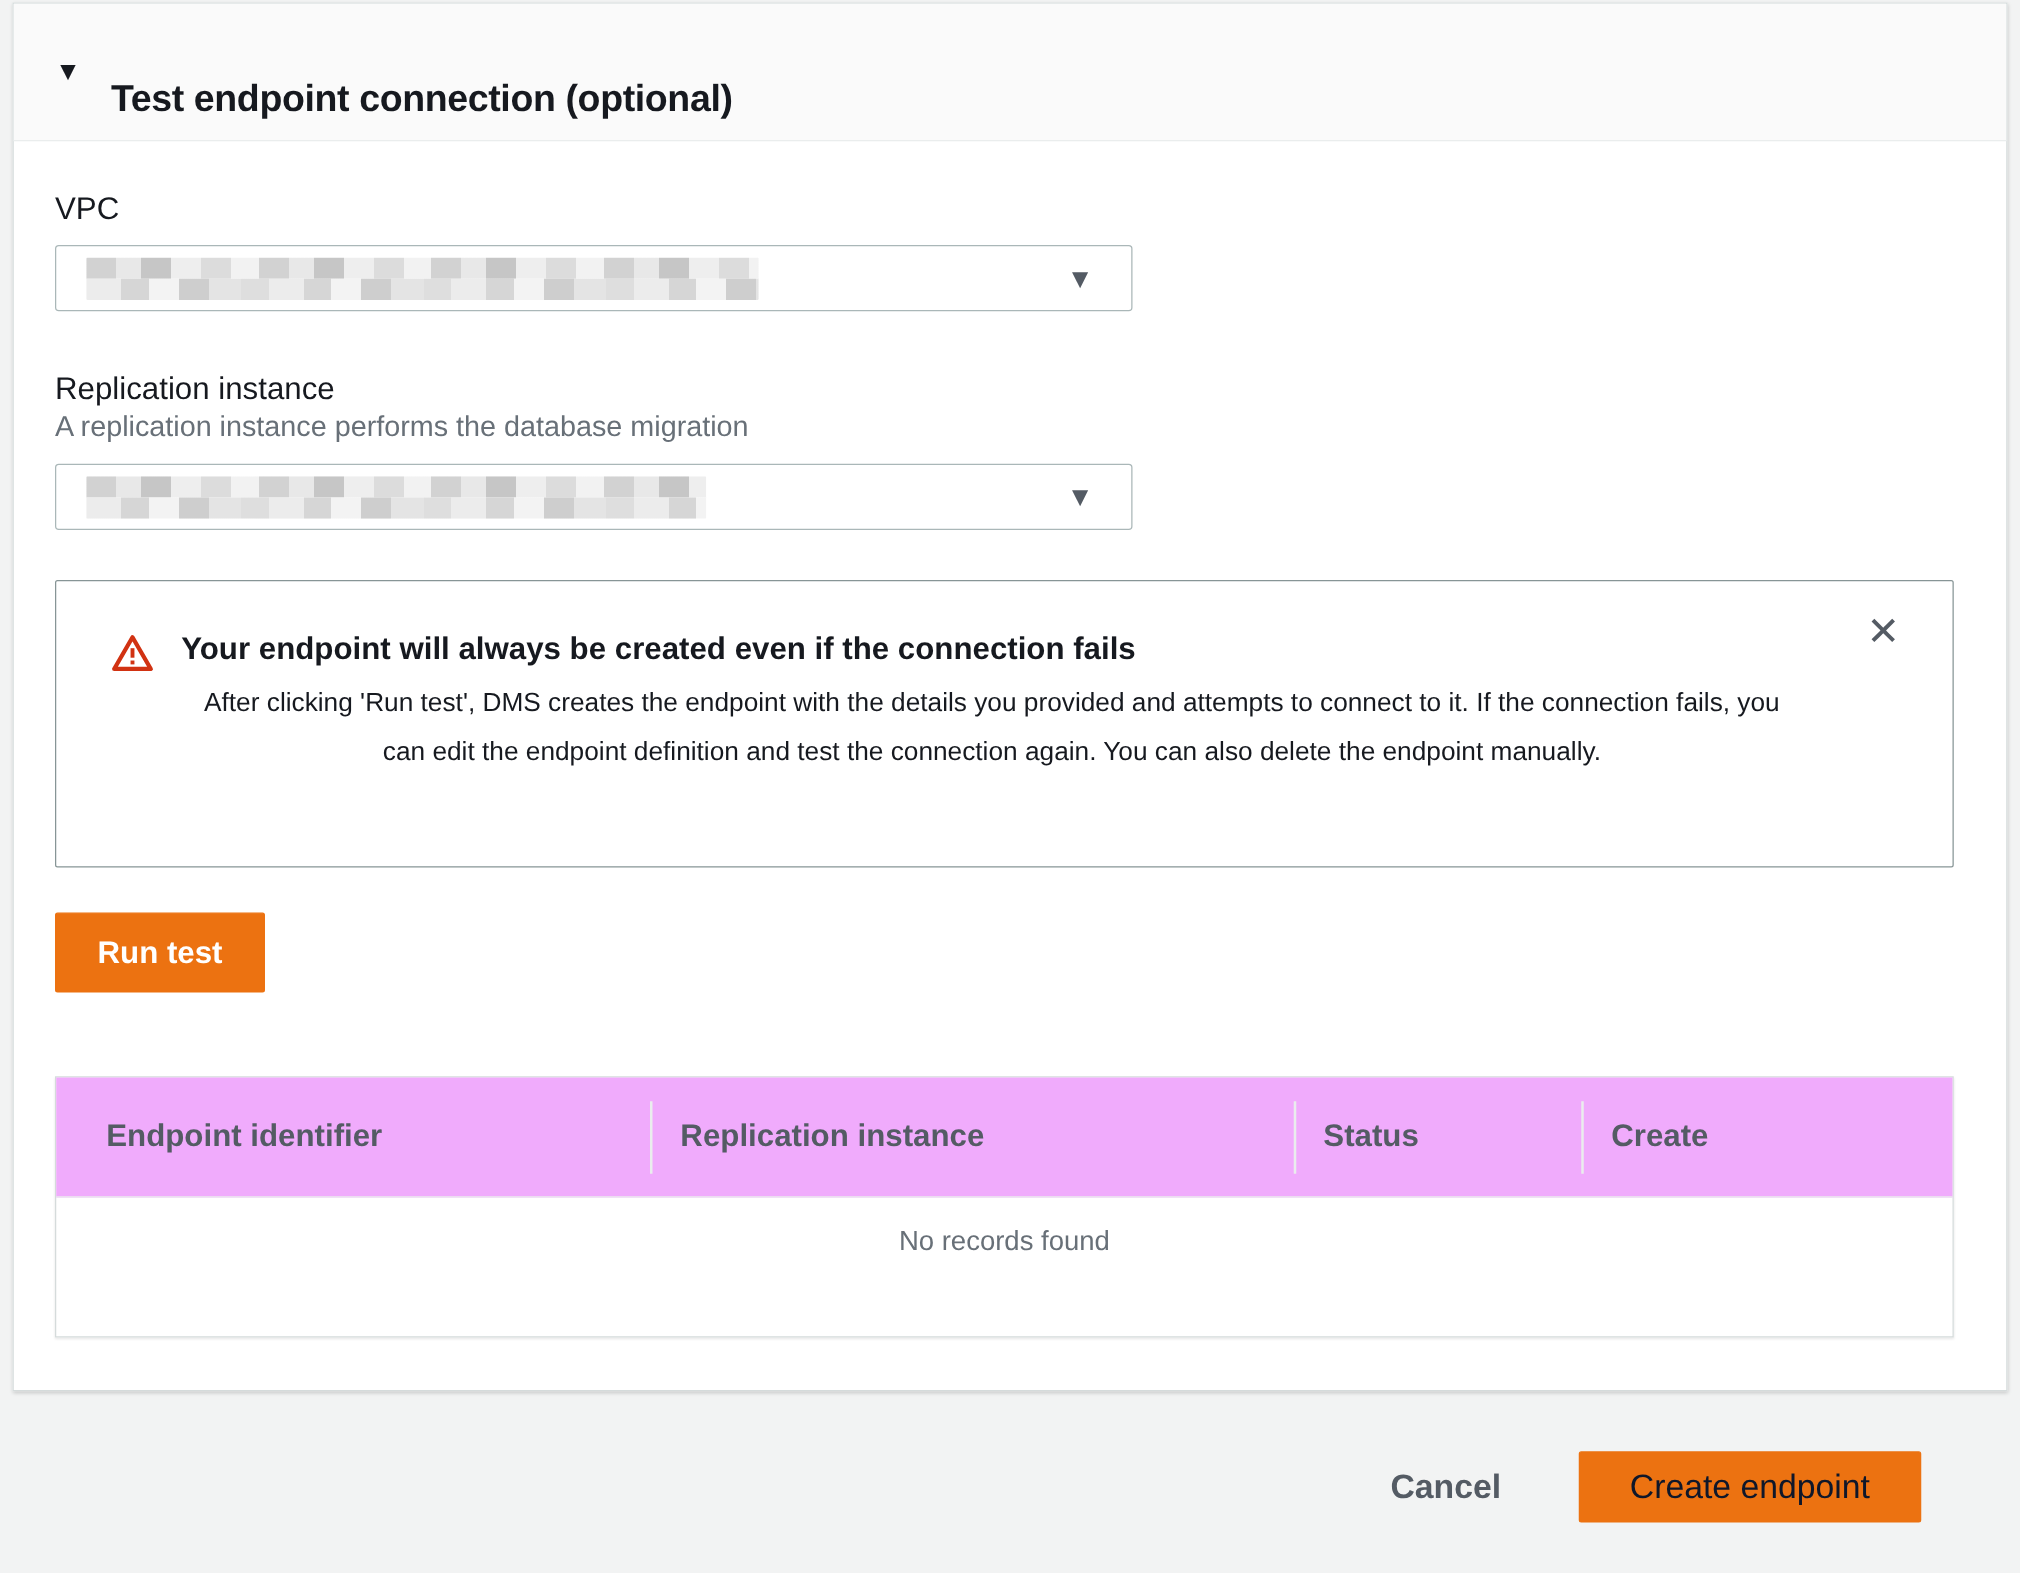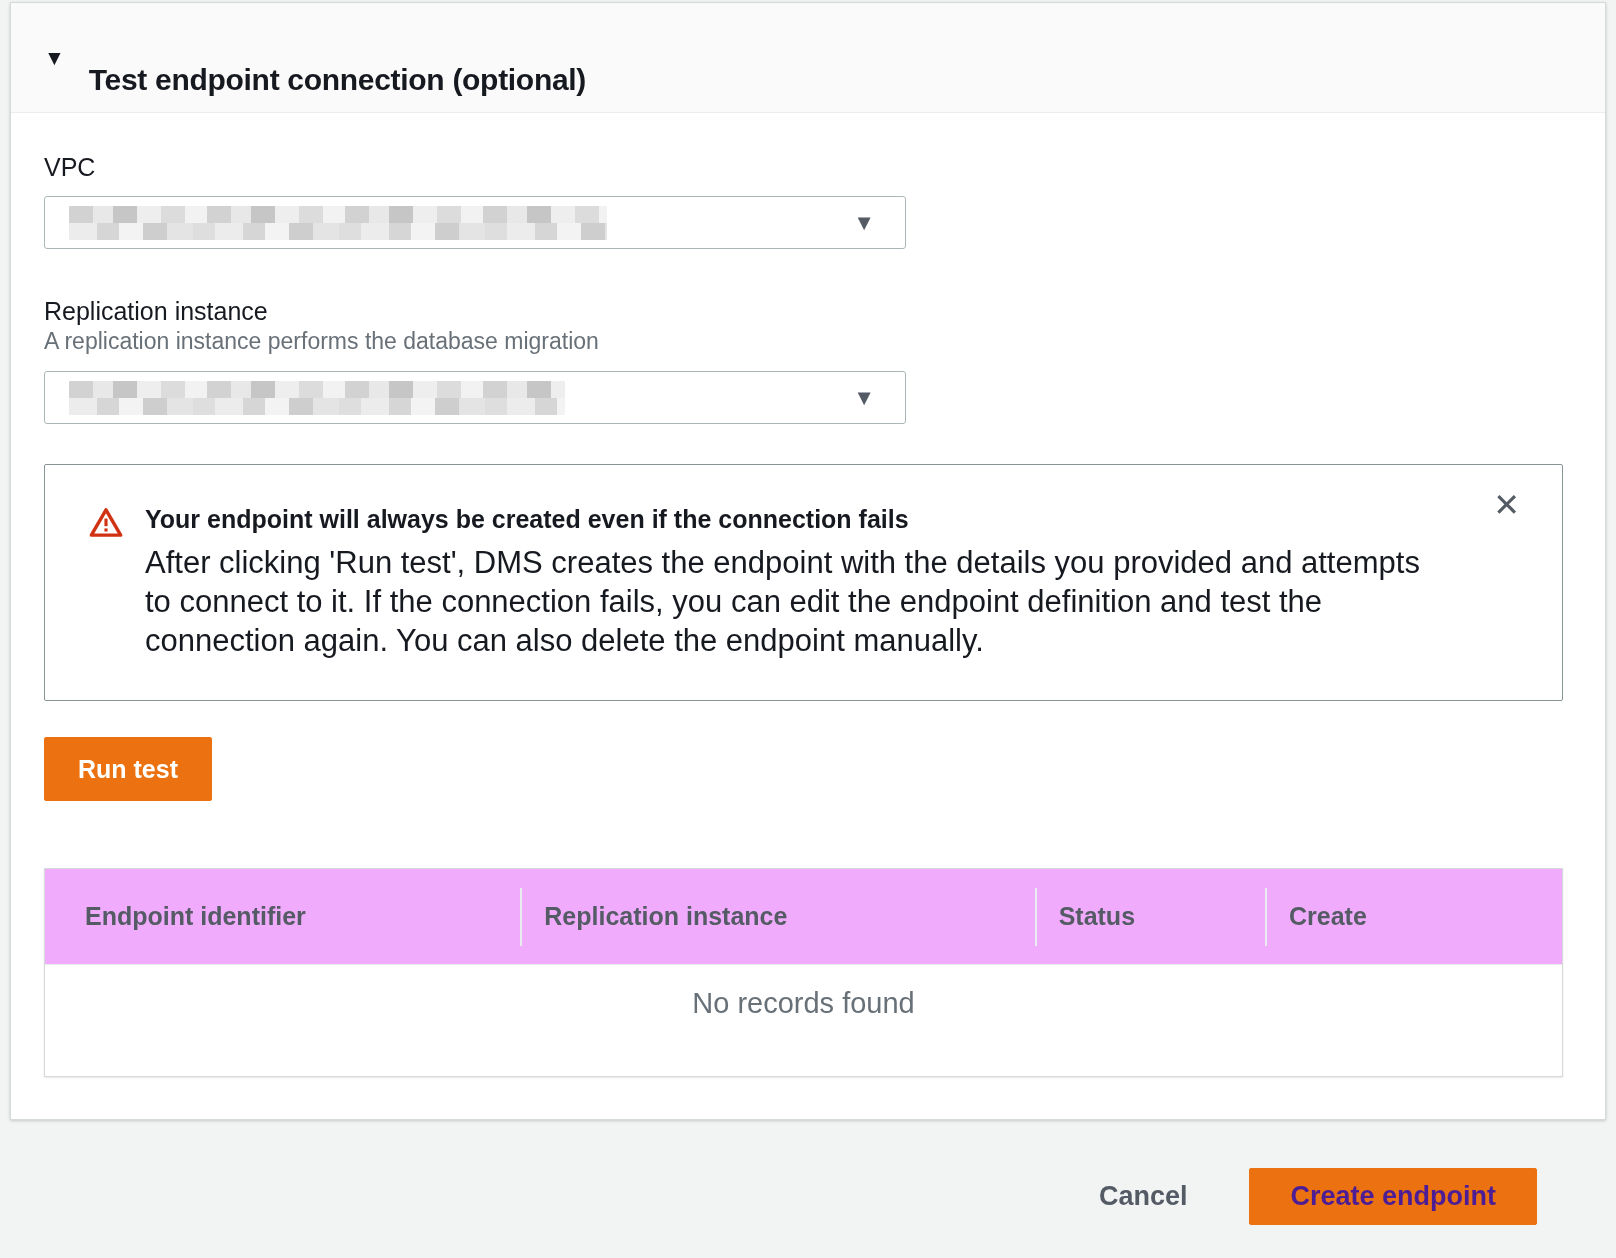--- a/index.html
+++ b/index.html
@@ -62,21 +62,21 @@
     border:1px solid #879596;
     border-radius:2px;
     background:#fff;
     padding:40px 120px 40px 44px;
     min-height:230px;
     position:relative;
     display:flex; gap:22px;
   }
   .alert-icon { flex:0 0 auto; margin-top:2px; }
   .alert-title { font-size:25px; font-weight:700; margin:0 0 9px 0; }
-  .alert-body { font-size:31px; line-height:39px; max-width:1300px; }
+  .alert-body { font-size:21px; line-height:39px; max-width:1300px;text-align:center; }
   .alert-close {
     position:absolute; top:24px; right:42px;
     font-size:32px; color:#545b64;
     background:none; border:none; padding:0;
     cursor:pointer; line-height:1;
     font-family:"Liberation Sans", sans-serif;
   }
 
   .run-test {
     margin-top:36px;
@@ -116,42 +116,42 @@
     content:"";
     position:absolute; left:0; top:50%;
     transform:translateY(-50%);
     width:2px; height:58px;
     background:#eaeded;
   }
   .table-empty {
     height:111px;
     display:flex; justify-content:center;
     padding-top:22px;
-    font-size:29px; color:#687078;
+    font-size:22px; color:#687078;
   }
 
   .footer {
     display:flex; justify-content:flex-end; align-items:center;
     gap:62px;
     padding:48px 79px 0 0;
   }
   .cancel-btn {
     background:none; border:none; padding:0;
     font-size:27px; font-weight:700; color:#545b64;
     font-family:"Liberation Sans", sans-serif;
     cursor:pointer;
   }
   .create-btn {
     height:57px;
     padding:0 40px;
     background:#ec7211;
     border:1px solid #ec7211;
     border-radius:2px;
-    color:#4c1d95;
-    font-size:27px; font-weight:700;
+    color:#0f172a;
+    font-size:27px; font-weight:400;
     font-family:"Liberation Sans", sans-serif;
     cursor:pointer;
   }
 </style>
 </head>
 <body>
 
 <div class="panel">
 
   <div class="panel-header">

